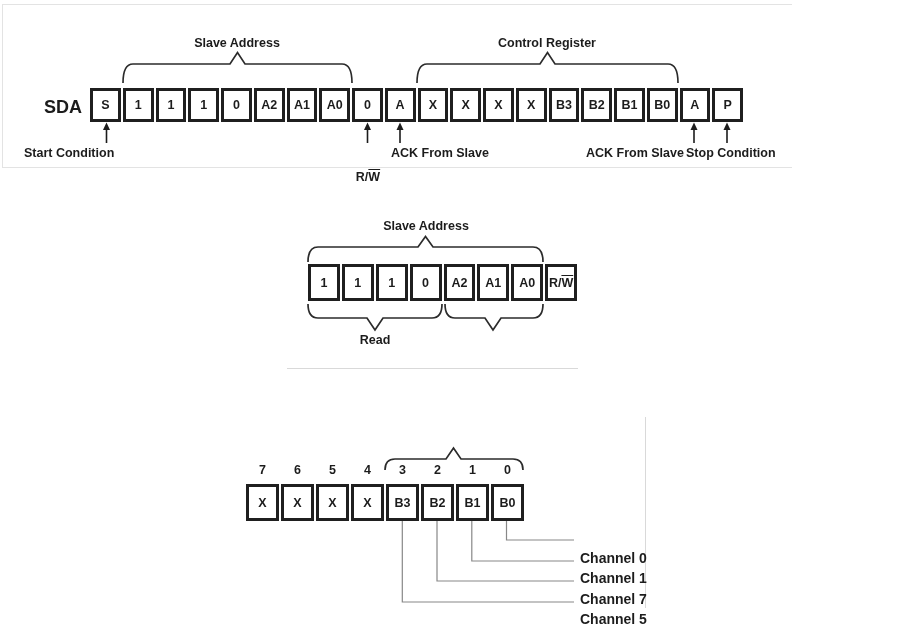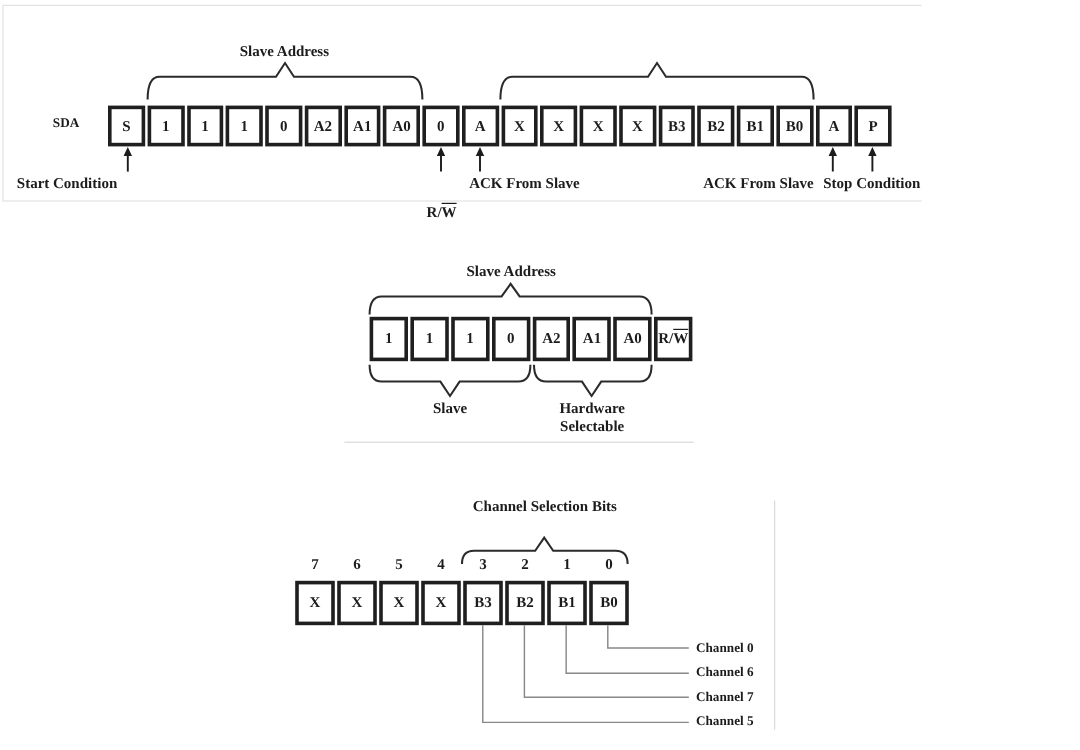--- a/index.html
+++ b/index.html
@@ -1,41 +1,42 @@
 <!DOCTYPE html>
 <html><head>
 <meta charset="utf-8">
 <style>
   html,body{margin:0;padding:0;background:#fff;}
   .stage{position:relative;width:768px;height:625px;background:#ffffff;overflow:hidden;
-         font-family:Liberation Serif, serif;color:#1c1c1c;}
+         font-family:Liberation Sans, sans-serif;color:#1c1c1c;padding-left:24px;}
   .cellrow{position:absolute;display:flex;gap:2px;box-sizing:border-box;}
   .cell{flex:1;border:3px solid #1f1f1f;background:#fff;display:flex;align-items:center;
         justify-content:center;font-weight:bold;font-size:12.5px;color:#1c1c1c;box-sizing:border-box;}
   .lbl{position:absolute;font-weight:bold;font-size:12.5px;color:#1c1c1c;white-space:nowrap;}
   .ctr{text-align:center;}
   .ol{text-decoration:overline;}
   .bitnum{flex:1;text-align:center;font-weight:bold;font-size:12.5px;color:#1c1c1c;}
   .faintbox{position:absolute;border:1px solid #e3e3e3;box-sizing:border-box;}
   .faintline{position:absolute;background:#d9d9d9;}
   svg.overlay{position:absolute;left:0;top:0;pointer-events:none;}
-  .chlbl{position:absolute;font-weight:bold;font-size:11px;color:#1c1c1c;white-space:nowrap;}
+  .chlbl{position:absolute;font-weight:bold;font-size:14px;color:#1c1c1c;white-space:nowrap;margin-top:16px;}
 </style>
 </head>
 <body>
 
 <div class="stage">
 
   <div class="faintbox" style="left:2px;top:4px;width:845px;height:164px;"></div>
   <div class="faintline" style="left:287px;top:368px;width:291px;height:1px;"></div>
   <div class="faintline" style="left:645px;top:417px;width:1px;height:191px;"></div>
 
   <div class="lbl ctr" style="left:137px;top:36px;width:200px;">Slave Address</div>
+  <div class="lbl ctr" style="left:447px;top:36px;width:200px;">Control Register</div>
 
-  <div class="lbl" style="left:44px;top:97px;font-size:11px;">SDA</div>
+  <div class="lbl" style="left:44px;top:97px;font-size:18px;">SDA</div>
 
   <div class="cellrow" style="left:90px;top:88px;width:653px;height:34px;">
     <div class="cell">S</div>
     <div class="cell">1</div>
     <div class="cell">1</div>
     <div class="cell">1</div>
     <div class="cell">0</div>
     <div class="cell">A2</div>
     <div class="cell">A1</div>
     <div class="cell">A0</div>
@@ -46,21 +47,21 @@
     <div class="cell">X</div>
     <div class="cell">X</div>
     <div class="cell">B3</div>
     <div class="cell">B2</div>
     <div class="cell">B1</div>
     <div class="cell">B0</div>
     <div class="cell">A</div>
     <div class="cell">P</div>
   </div>
 
-  <div class="lbl" style="left:14px;top:146px;">Start Condition</div>
+  <div class="lbl" style="left:24px;top:146px;">Start Condition</div>
   <div class="lbl ctr" style="left:338px;top:146px;width:60px;margin-top:24px;"><span>R/</span><span class="ol">W</span></div>
   <div class="lbl" style="left:391px;top:146px;">ACK From Slave</div>
   <div class="lbl" style="left:586px;top:146px;">ACK From Slave</div>
   <div class="lbl" style="left:686px;top:146px;">Stop Condition</div>
 
   <div class="lbl ctr" style="left:326px;top:219px;width:200px;">Slave Address</div>
 
   <div class="cellrow" style="left:308px;top:264px;width:269px;height:37px;">
     <div class="cell">1</div>
     <div class="cell">1</div>
@@ -68,28 +69,23 @@
     <div class="cell">0</div>
     <div class="cell">A2</div>
     <div class="cell">A1</div>
     <div class="cell">A0</div>
     <div class="cell">
         <span>R/</span>
         <span class="ol">W</span>
       </div>
   </div>
 
-  <div class="lbl ctr" style="left:325px;top:333px;width:100px;">Slave</div>
-  <div class="lbl ctr" style="left:433px;top:333px;width:121px;line-height:15px;">
-    <div>Hardware</div>
-    <div>Selectable</div>
-  </div>
+  <div class="lbl ctr" style="left:325px;top:333px;width:100px;">Read</div>
 
   <div class="lbl ctr" style="left:354px;top:415px;width:200px;line-height:15px;">
-    <div>Channel Selection Bits</div>
   </div>
 
   <div class="cellrow" style="left:246px;top:463px;width:278px;">
     <div class="bitnum">7</div>
     <div class="bitnum">6</div>
     <div class="bitnum">5</div>
     <div class="bitnum">4</div>
     <div class="bitnum">3</div>
     <div class="bitnum">2</div>
     <div class="bitnum">1</div>
@@ -101,21 +97,21 @@
     <div class="cell">X</div>
     <div class="cell">X</div>
     <div class="cell">X</div>
     <div class="cell">B3</div>
     <div class="cell">B2</div>
     <div class="cell">B1</div>
     <div class="cell">B0</div>
   </div>
 
   <div class="chlbl" style="left:580px;top:534px;">Channel 0</div>
-  <div class="chlbl" style="left:580px;top:554px;">Channel 6</div>
+  <div class="chlbl" style="left:580px;top:554px;">Channel 1</div>
   <div class="chlbl" style="left:580px;top:575px;">Channel 7</div>
   <div class="chlbl" style="left:580px;top:595px;">Channel 5</div>
 
   <svg class="overlay" width="900" height="625" viewBox="0 0 900 625">
 
     <path d="M123 83 Q123 64 133 64 L230 64 L237.5 52.5 L245 64 L342 64 Q352 64 352 83" fill="none" stroke="#2b2b2b" stroke-width="1.7"></path>
     <path d="M417 83 Q417 64 427 64 L540 64 L547.5 52.5 L555 64 L668 64 Q678 64 678 83" fill="none" stroke="#2b2b2b" stroke-width="1.7"></path>
 
     <g>
       <line x1="106.5" y1="143" x2="106.5" y2="129" stroke="#1c1c1c" stroke-width="1.6"></line>

